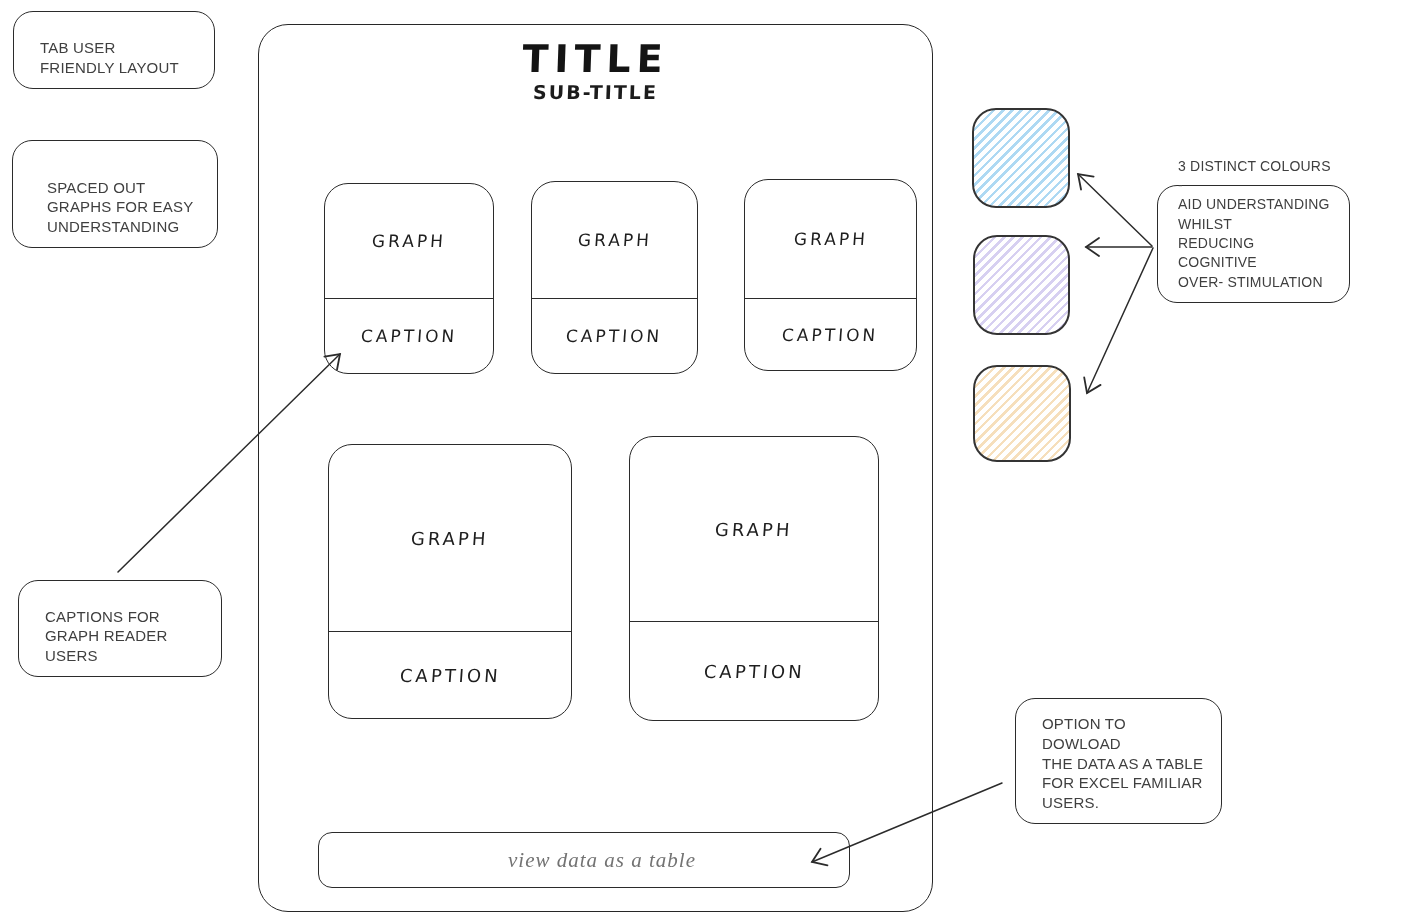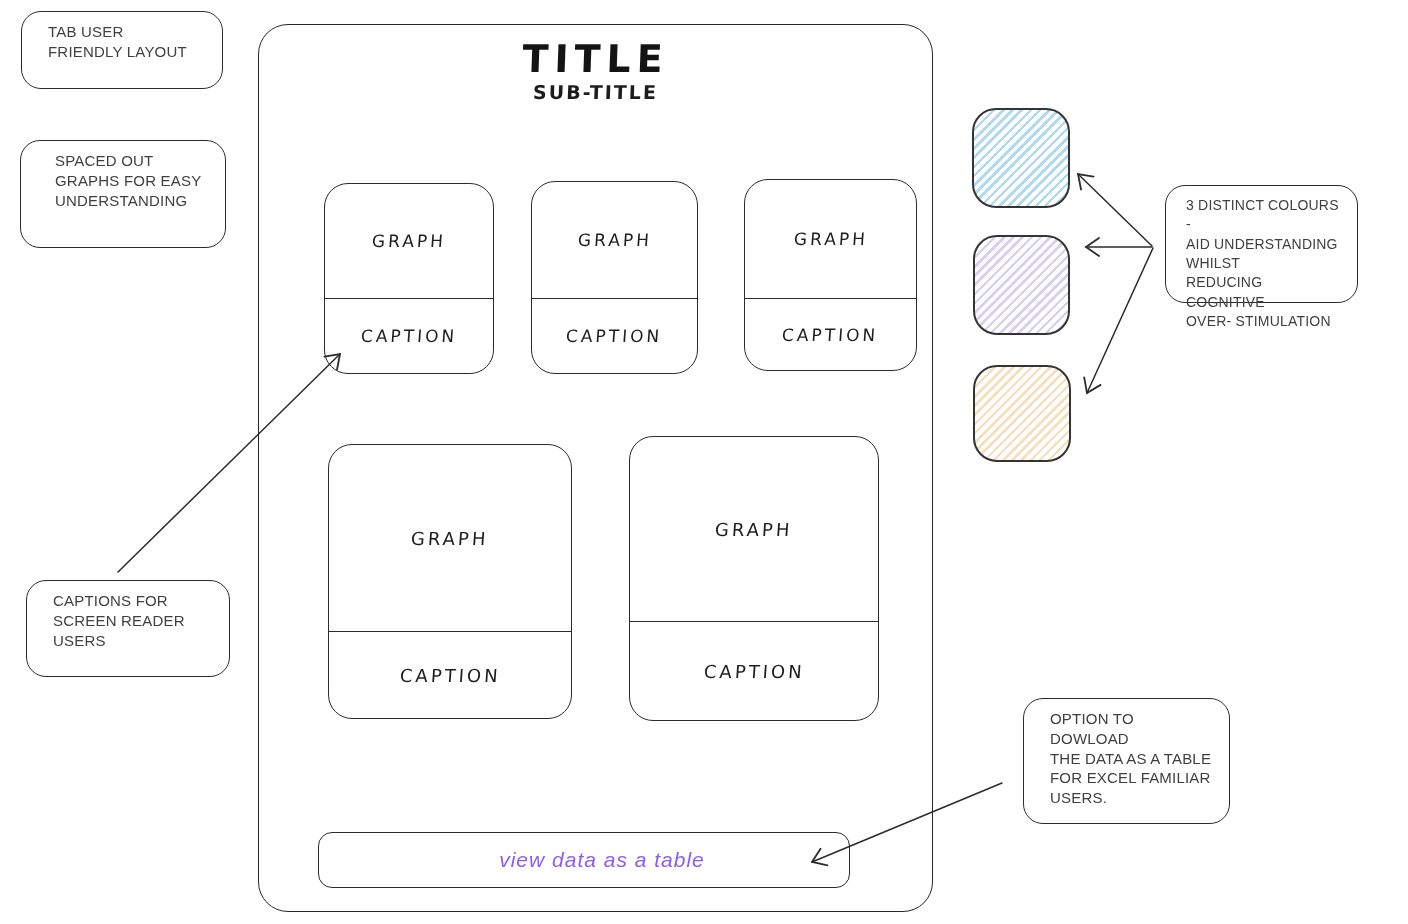--- a/index.html
+++ b/index.html
@@ -2,22 +2,22 @@
 <html><head>
 <meta charset="utf-8">
 <style>
   html,body{margin:0;padding:0;background:#ffffff;}
   body{width:1408px;height:924px;position:relative;overflow:hidden;
        font-family:"Liberation Sans","DejaVu Sans",sans-serif;}
   .canvas{position:absolute;inset:0;width:1408px;height:924px;background:#ffffff;}
 
   
   .note{position:absolute;border:1.7px solid #2b2b2b;border-radius:20px;
-        background:#ffffff;display:flex;align-items:flex-start;box-sizing:border-box;
-        padding:10px 16px 10px 26px;margin-left:8px;}
+        background:#ffffff;display:flex;align-items:flex-end;box-sizing:border-box;
+        padding:10px 16px 10px 26px;}
   .note span{white-space:pre-line;color:#3f3f3f;font-size:15px;line-height:1.32;
         letter-spacing:.2px;}
   .note--colours{padding:10px 12px 10px 20px;}
   .note--colours span{font-size:14px;line-height:1.38;}
 
   
   .panel{position:absolute;left:258px;top:24px;width:675px;height:888px;
          border:1.8px solid #272727;border-radius:30px;background:#ffffff;
          box-sizing:border-box;}
   .title{position:absolute;left:0;right:0;top:12px;text-align:center;
@@ -34,22 +34,22 @@
         border-bottom:1.6px solid #2b2b2b;}
   .card .caption-area{flex:1;display:flex;align-items:center;justify-content:center;}
   .sketch-label{font-family:"DejaVu Sans",sans-serif;font-size:17px;font-weight:500;
         letter-spacing:3px;color:#1e1e1e;transform:skewX(-4deg);}
   .card--large .sketch-label{font-size:18px;}
 
   
   .table-btn{position:absolute;border:1.7px solid #2b2b2b;border-radius:14px;
         background:#ffffff;box-sizing:border-box;display:flex;align-items:center;
         justify-content:center;cursor:pointer;}
-  .table-btn span{font-family:Liberation Sans, sans-serif;font-style:italic;
-        font-size:21px;color:#8b5cf6;letter-spacing:1px;margin-left:36px;}
+  .table-btn span{font-family:Liberation Serif, serif;font-style:italic;
+        font-size:21px;color:#737373;letter-spacing:1px;margin-left:36px;}
 
   
   .swatch{position:absolute;border:2px solid #343434;border-radius:24px;
         box-sizing:border-box;background:#ffffff;}
 
   .arrow-layer{position:absolute;inset:0;width:1408px;height:924px;z-index:6;
         pointer-events:none;}
 </style>
 </head>
 <body>
@@ -63,21 +63,21 @@
 
   <div class="note" style="left:12px;top:140px;width:206px;height:108px;padding-left:34px;">
     <span>SPACED OUT
 GRAPHS FOR EASY
 UNDERSTANDING</span>
   </div>
 
 
   <div class="note" style="left:18px;top:580px;width:204px;height:97px;">
     <span>CAPTIONS FOR
-SCREEN READER
+GRAPH READER
 USERS</span>
   </div>
 
   <div class="note note--colours" style="left:1157px;top:185px;width:193px;height:118px;">
     <span>3 DISTINCT COLOURS -
 AID UNDERSTANDING WHILST
 REDUCING COGNITIVE
 OVER- STIMULATION</span>
   </div>
 

